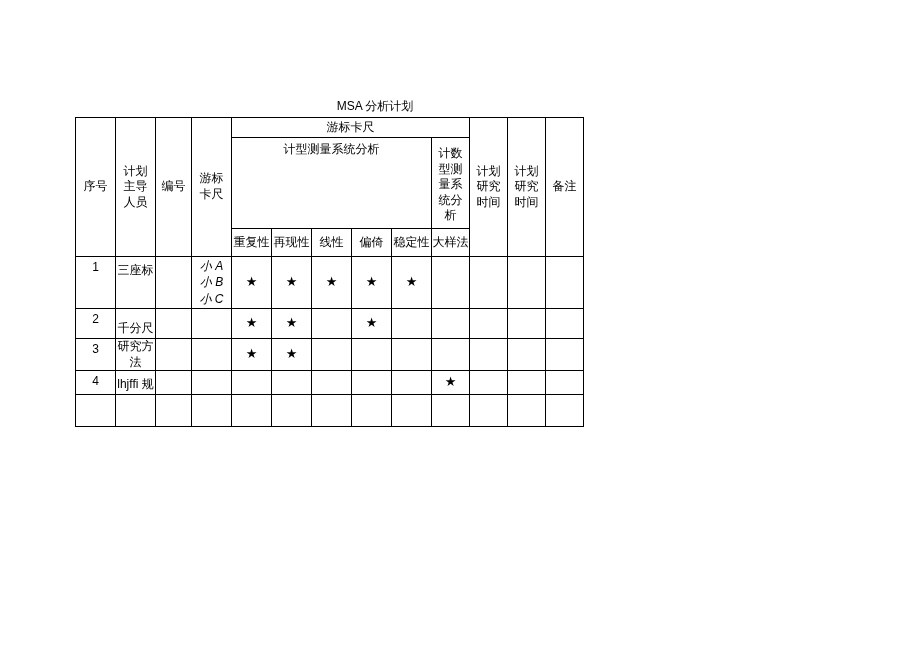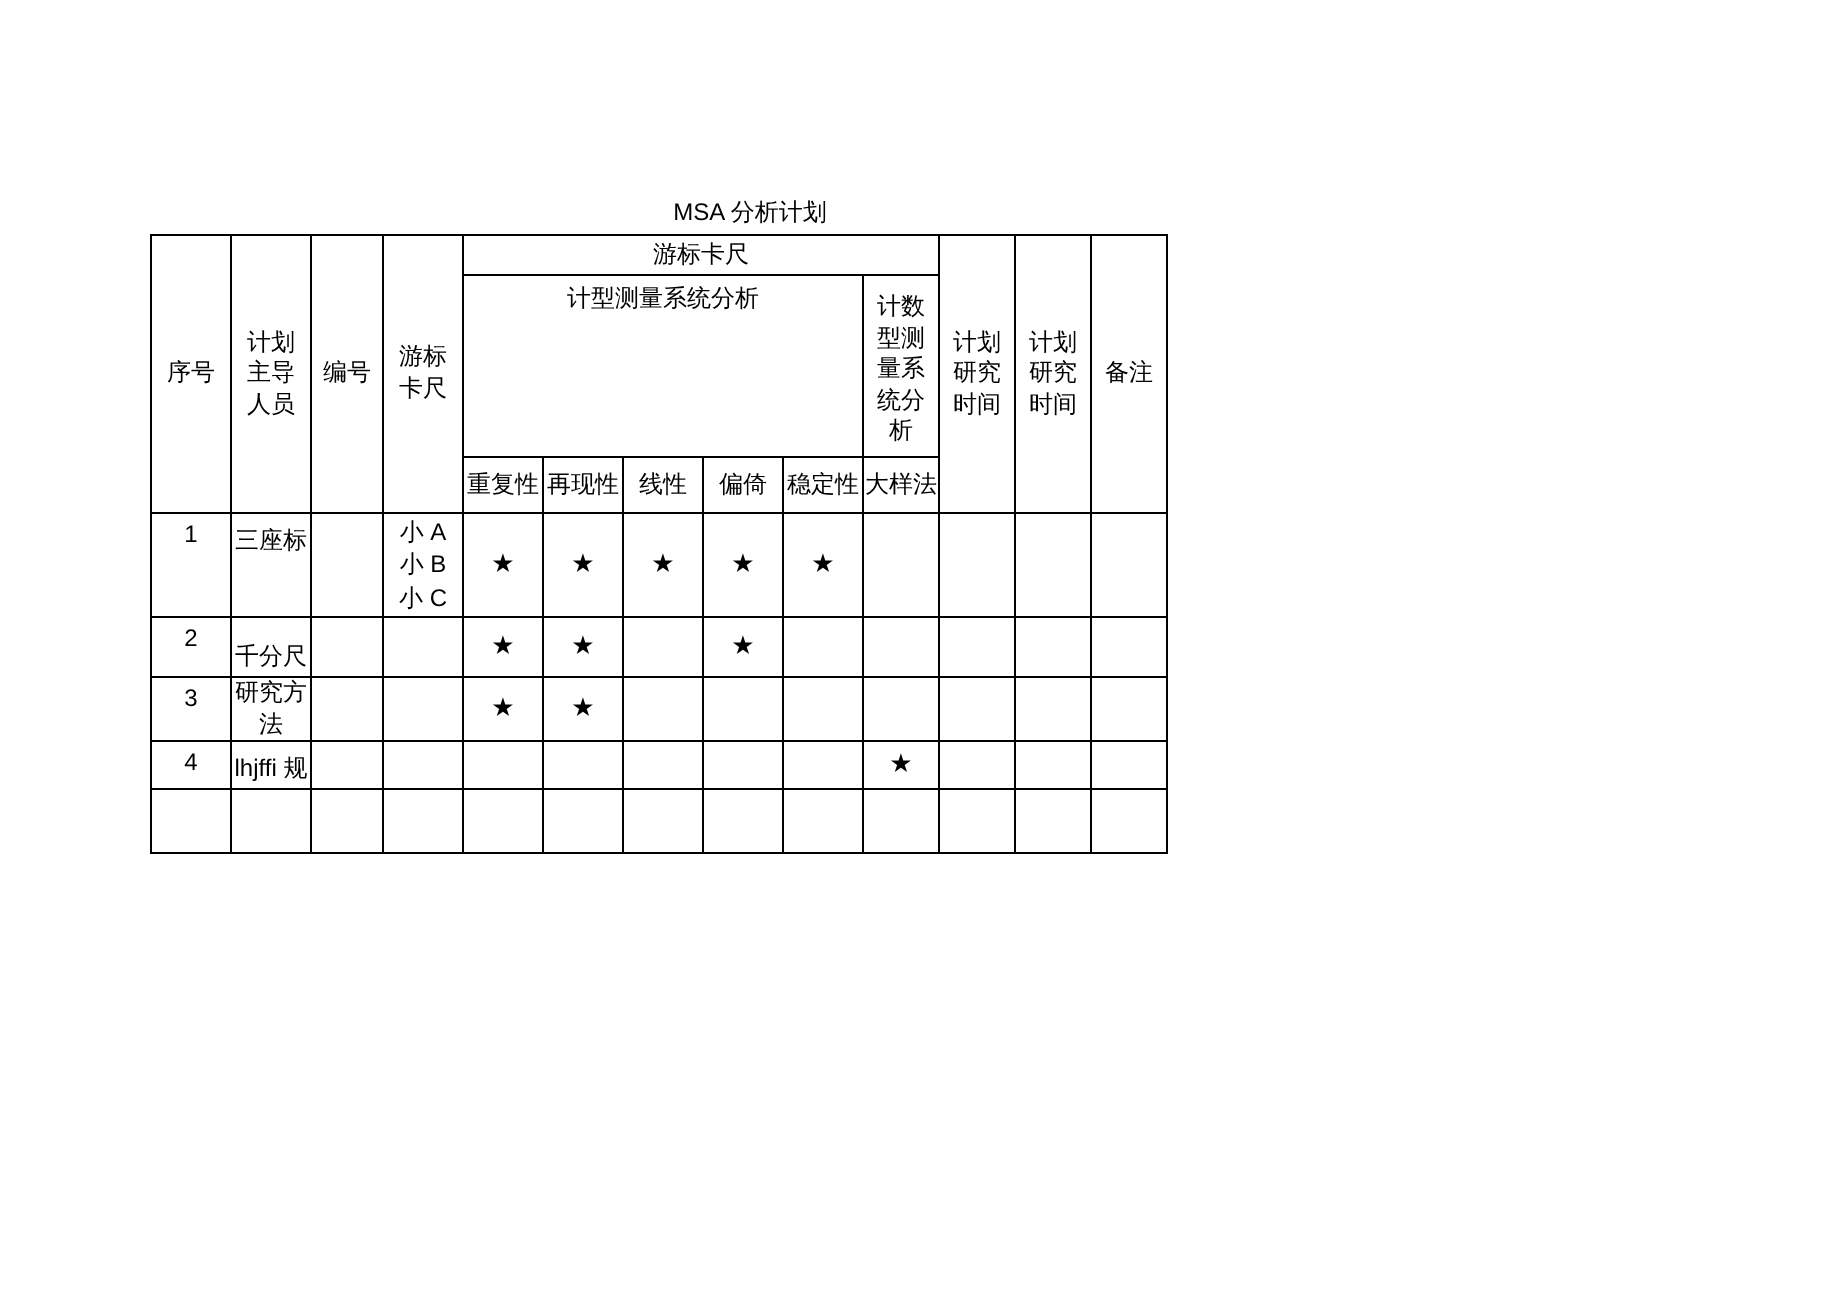--- a/index.html
+++ b/index.html
@@ -55,21 +55,21 @@
     .c-time  { width: 38px; }
     .c-lead  { width: 38px; }
     .c-note  { width: 38px; }
     .vtext {
       display: block;
       padding: 4px 2px;
     }
     .star { font-size: 13px; }
     .seq-cell { vertical-align: top; padding-top: 3px; }
     .name-cell { vertical-align: top; padding-top: 6px; }
-    .ppl-cell { line-height: 1.35; }
+    .ppl-cell { line-height: 1.35; font-style: italic; }
   </style>
 </head>
 <body>
 
 <div class="page">
   <div class="title">MSA 分析计划</div>
 
   <table>
     <colgroup>
       <col class="c-seq">

